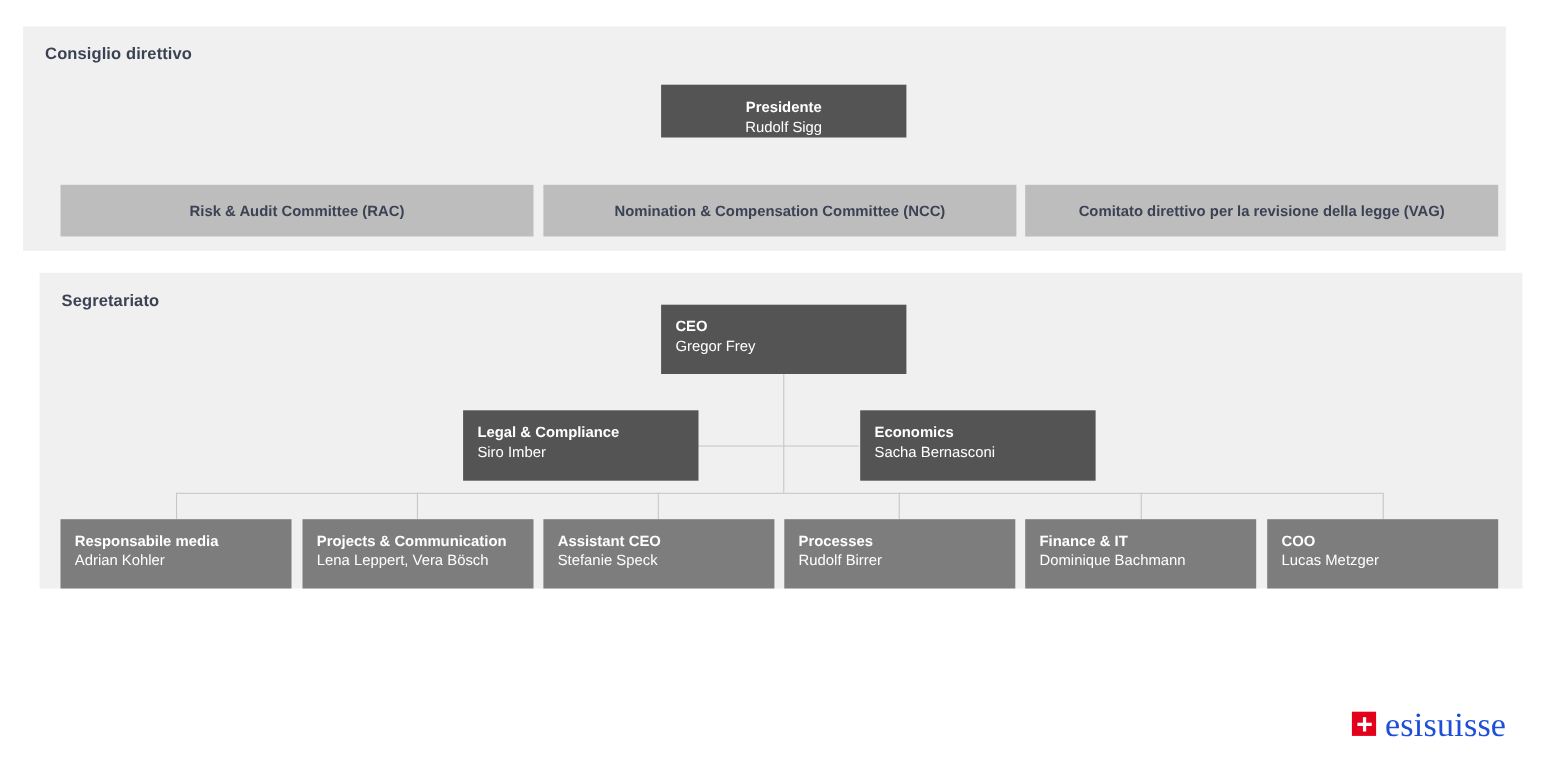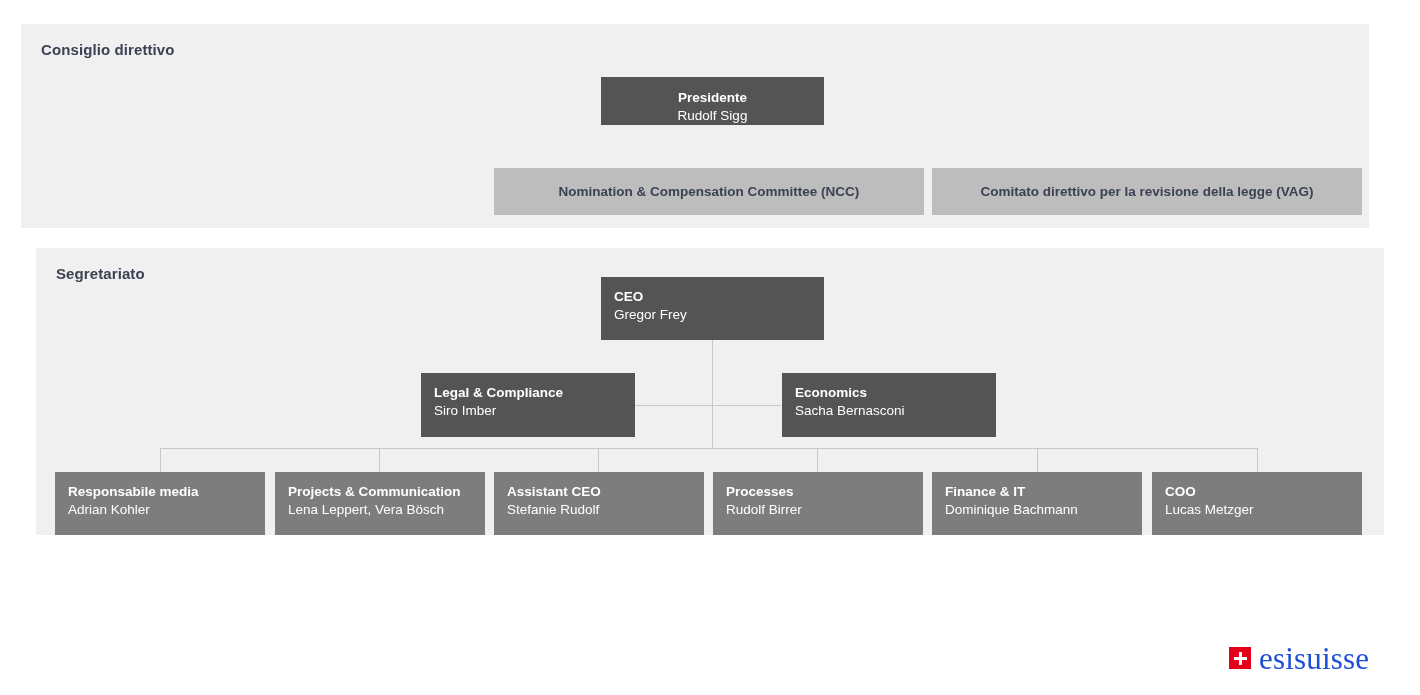--- a/index.html
+++ b/index.html
@@ -152,20 +152,23 @@
 
   <div class="panel" id="panel-board">
     <div class="panel-title">Consiglio direttivo</div>
   </div>
 
   <div class="node dark center" id="node-president" style="left:601px; top:53px; width:223px; height:48px;margin-top:24px;">
     <div class="role">Presidente</div>
     <div class="person">Rudolf Sigg</div>
   </div>
 
+  <div class="node light" id="node-committee-rac" style="left:55px; top:168px; width:430px; height:47px;">
+    <div class="role">Risk &amp; Audit Committee (RAC)</div>
+  </div>
 
   <div class="node light" id="node-committee-ncc" style="left:494px; top:168px; width:430px; height:47px;">
     <div class="role">Nomination &amp; Compensation Committee (NCC)</div>
   </div>
 
   <div class="node light" id="node-committee-vag" style="left:932px; top:168px; width:430px; height:47px;">
     <div class="role">Comitato direttivo per la revisione della legge (VAG)</div>
   </div>
 
   <div class="panel" id="panel-secretariat">
@@ -205,21 +208,21 @@
     <div class="person">Adrian Kohler</div>
   </div>
 
   <div class="node mid" id="node-unit-2" style="left:275px; top:472px; width:210px; height:63px;">
     <div class="role">Projects &amp; Communication</div>
     <div class="person">Lena Leppert, Vera Bösch</div>
   </div>
 
   <div class="node mid" id="node-unit-3" style="left:494px; top:472px; width:210px; height:63px;">
     <div class="role">Assistant CEO</div>
-    <div class="person">Stefanie Rudolf</div>
+    <div class="person">Stefanie Speck</div>
   </div>
 
   <div class="node mid" id="node-unit-4" style="left:713px; top:472px; width:210px; height:63px;">
     <div class="role">Processes</div>
     <div class="person">Rudolf Birrer</div>
   </div>
 
   <div class="node mid" id="node-unit-5" style="left:932px; top:472px; width:210px; height:63px;">
     <div class="role">Finance &amp; IT</div>
     <div class="person">Dominique Bachmann</div>

